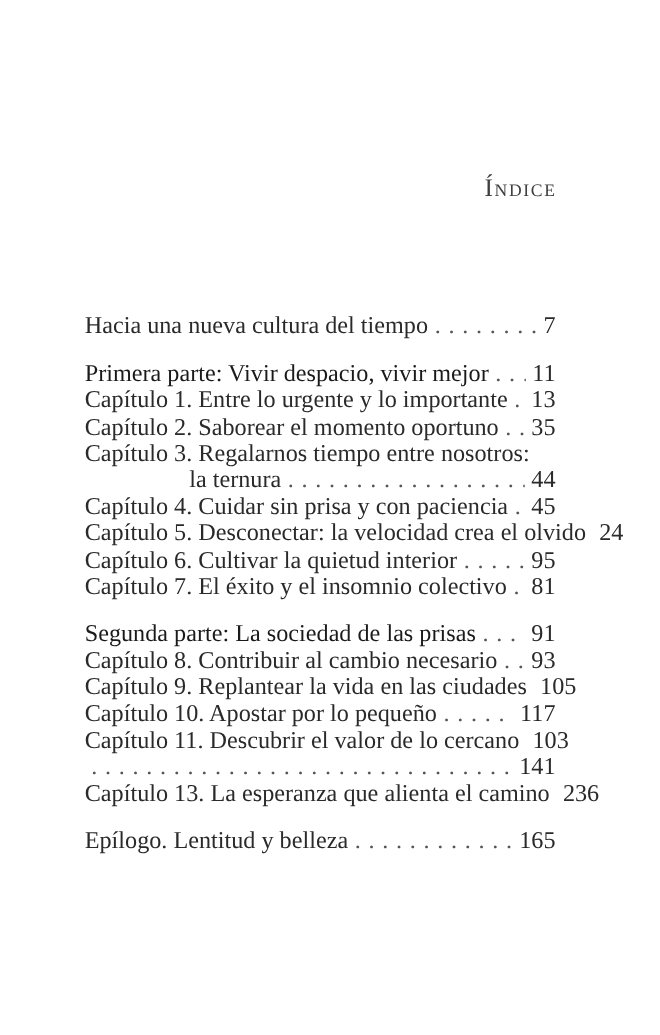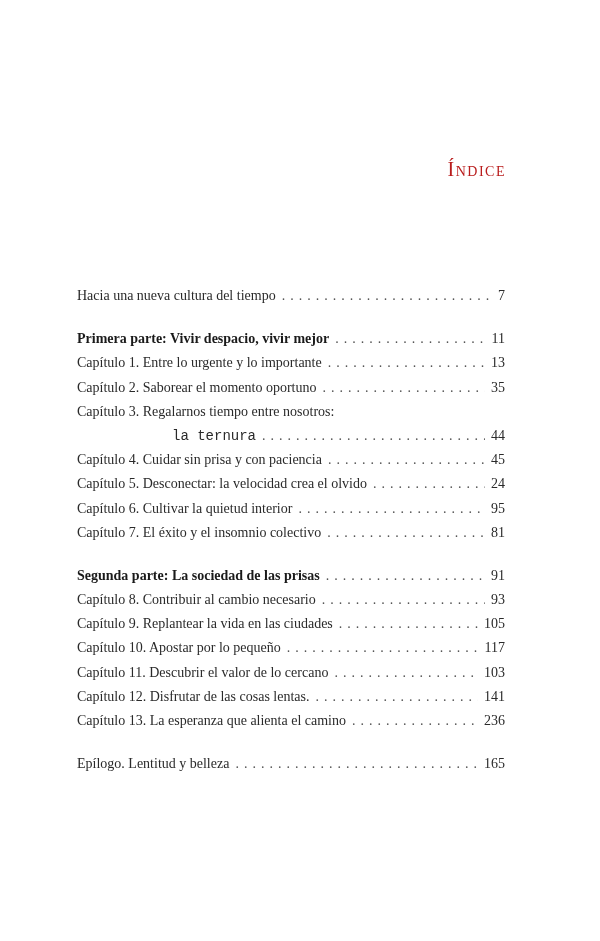--- a/index.html
+++ b/index.html
@@ -1,27 +1,27 @@
 <!DOCTYPE html>
 <html><head>
 <meta charset="utf-8">
 <style>
   html, body { margin:0; padding:0; background:#ffffff; }
   body { width:600px; height:941px; position:relative; overflow:hidden;
          font-family:"Liberation Serif", "DejaVu Serif", serif; color:#2a2a2a; }
-  .title { position:absolute; top:158px; right:94px; font-size:20px; letter-spacing:1.5px;
-           font-variant: small-caps; color:#b91c1c; }
-  .toc { position:absolute; left:77px; width:428px; top:284px; font-size:14px; }
+  .title { position:absolute; top:158px; right:94px; font-size:23px; letter-spacing:1.5px;
+           font-variant: small-caps; color:#404040; }
+  .toc { position:absolute; left:77px; width:428px; top:284px; font-size:22px; }
   .row { display:flex; align-items:baseline; height:24.2px; line-height:24.2px; white-space:nowrap; }
   .row .label { flex:0 0 auto; }
   .row .dots { flex:1 1 auto; overflow:hidden; margin:0 6px; color:#555; letter-spacing:3.2px; }
   .row .dots::before { content:". . . . . . . . . . . . . . . . . . . . . . . . . . . . . . . . . . . . . . . . . . . . . . . . . . . . . . . . . . . . . . . . ."; letter-spacing:0; word-spacing:1.5px;}
   .row .page { flex:0 0 auto; text-align:right; }
-  .row.bold .label { font-weight:bold; color:#1a1a1a; }
-  .row.indent .label { padding-left:95px;font-family:Liberation Mono, monospace; }
+  .row.bold .label { font-weight:normal; color:#1a1a1a; }
+  .row.indent .label { padding-left:95px; }
   .gap { height:19px; }
 </style>
 </head>
 <body>
 
 <div class="title">Índice</div>
 
 <div class="toc">
 
   <div class="row">
@@ -100,21 +100,20 @@
     <span class="label">Capítulo 10. Apostar por lo pequeño</span>
     <span class="dots"></span>
     <span class="page">117</span>
   </div>
   <div class="row">
     <span class="label">Capítulo 11. Descubrir el valor de lo cercano</span>
     <span class="dots"></span>
     <span class="page">103</span>
   </div>
   <div class="row">
-    <span class="label">Capítulo 12. Disfrutar de las cosas lentas.</span>
     <span class="dots"></span>
     <span class="page">141</span>
   </div>
   <div class="row">
     <span class="label">Capítulo 13. La esperanza que alienta el camino</span>
     <span class="dots"></span>
     <span class="page">236</span>
   </div>
 
   <div class="gap"></div>

